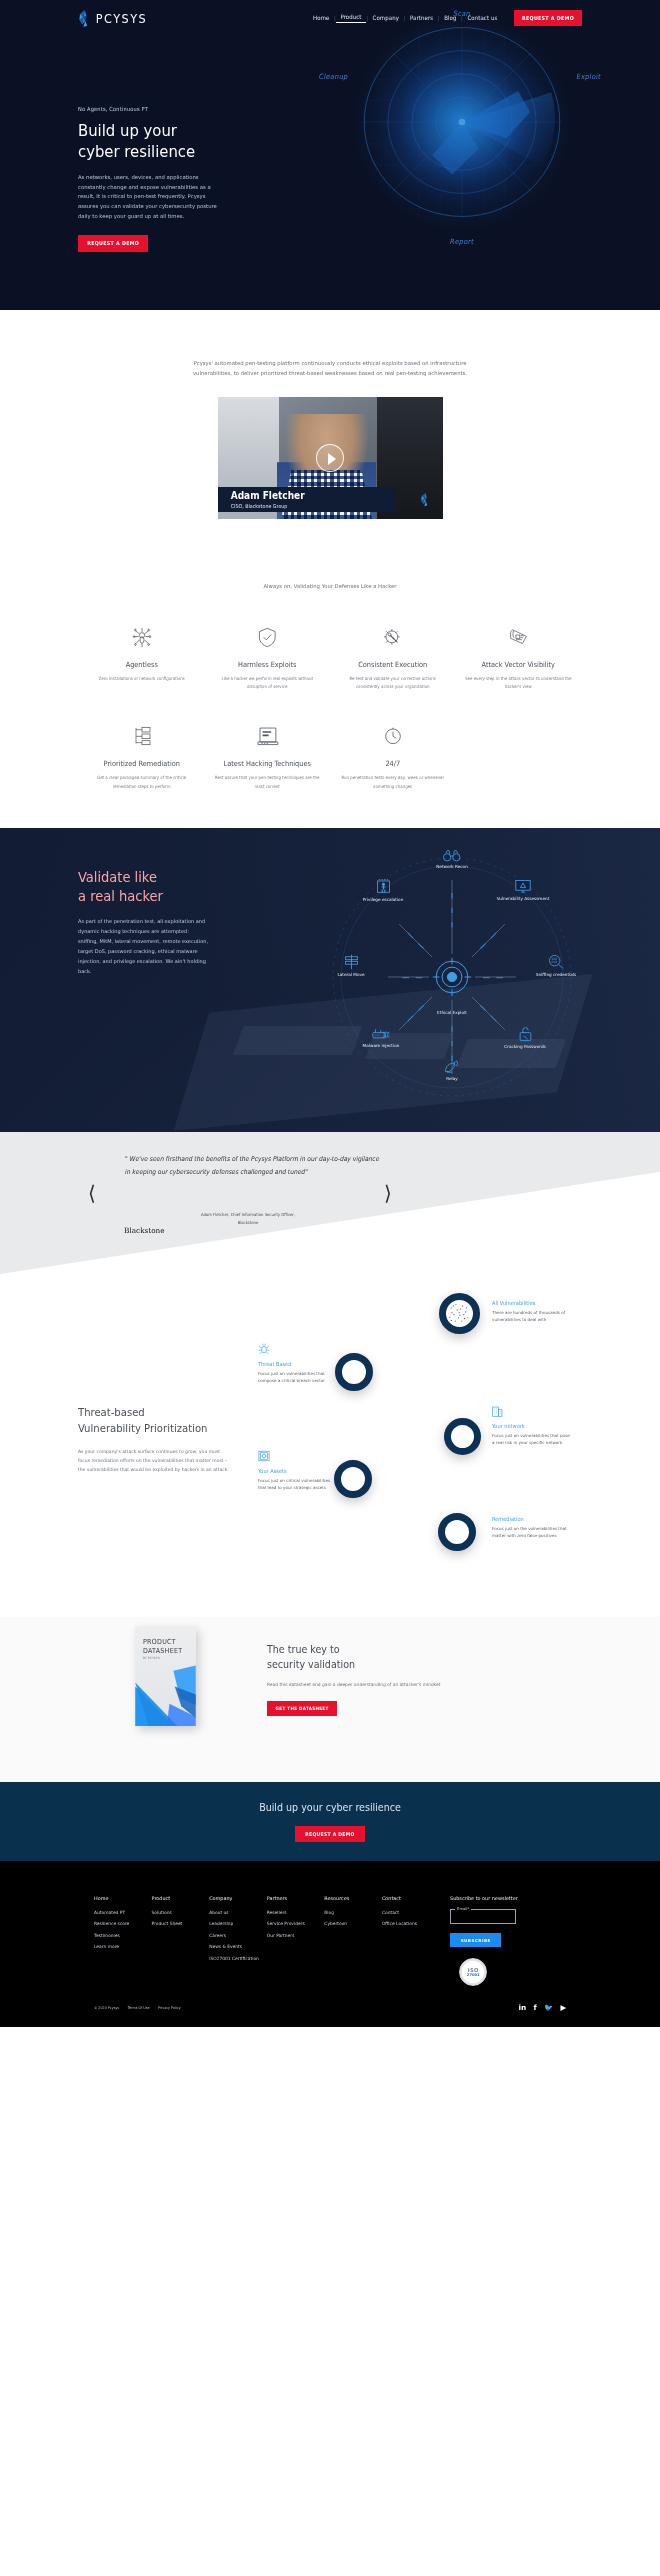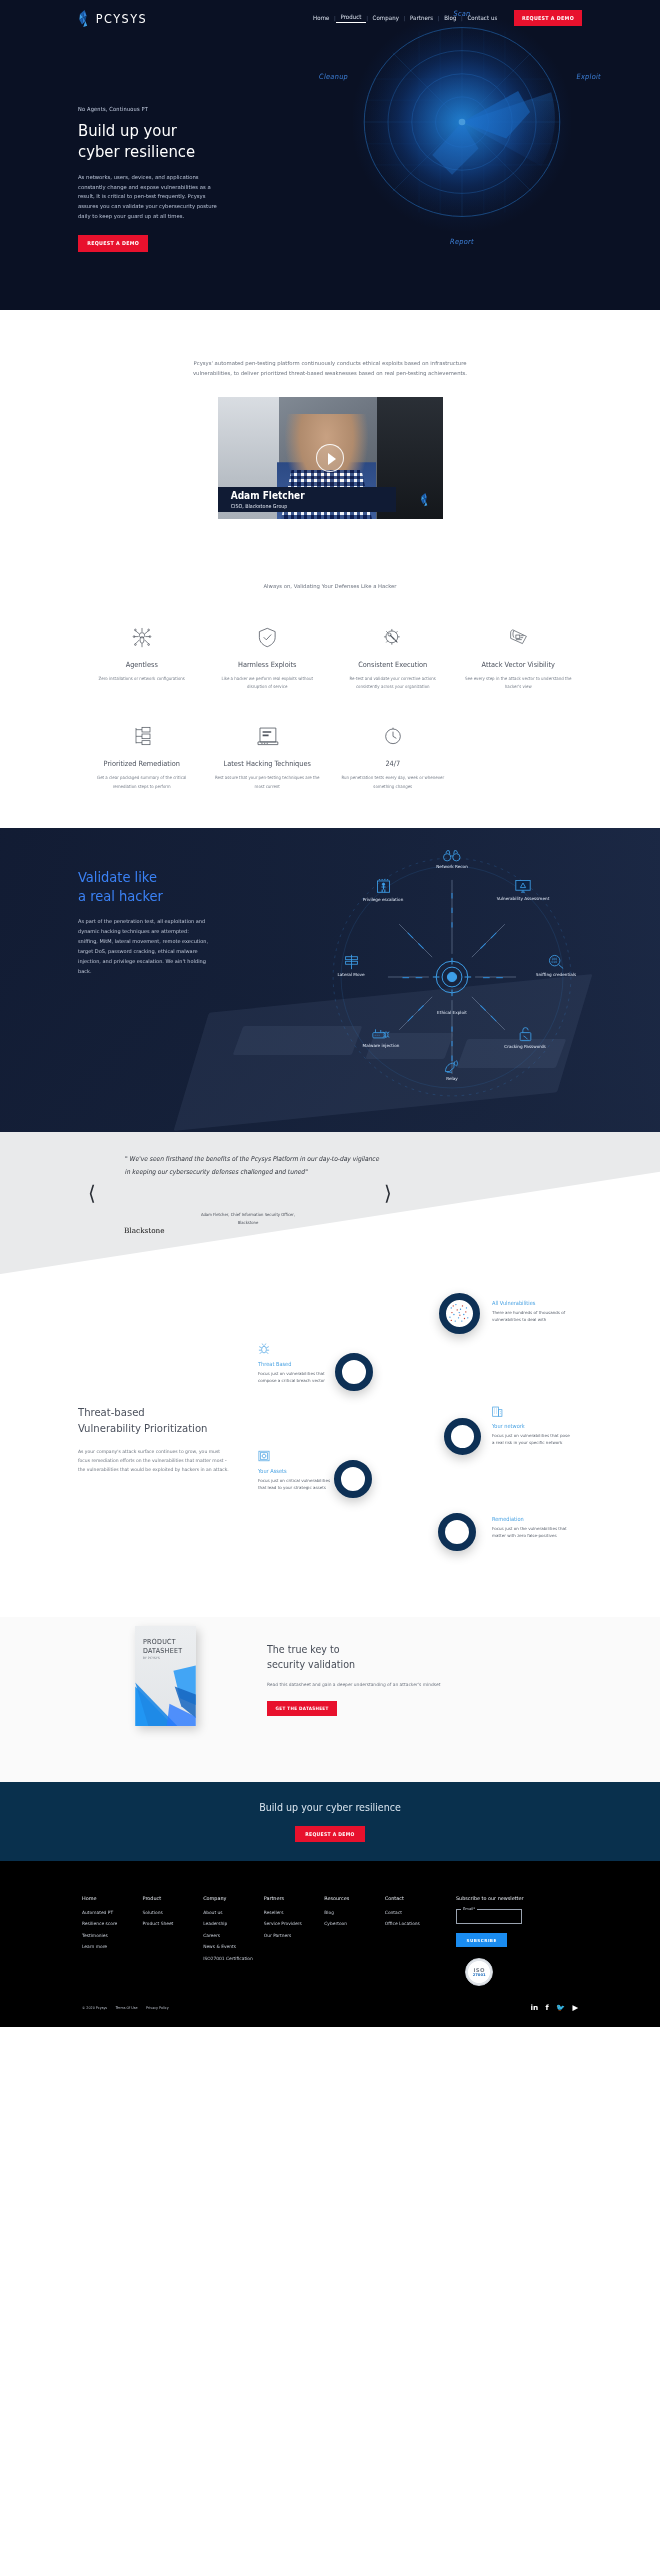--- a/index.html
+++ b/index.html
@@ -134,21 +134,21 @@
     background:#0d1628;
   }
   .val-bg{
     position:absolute; inset:0;
     background:
       linear-gradient(120deg, rgba(18,28,52,.97) 0%, rgba(22,34,60,.86) 45%, rgba(30,44,74,.8) 100%),
       linear-gradient(200deg,#1b2742 0%,#0b1220 60%,#10182b 100%);
   }
   .kb{ position:absolute; background:rgba(140,160,195,.10); border-radius:2px; }
   .val-copy{ position:absolute; left:78px; top:40px; width:198px; z-index:5; }
-  .val-title{ color:#3b82f6; font-size:14.5px; font-weight:300; line-height:1.3; margin-bottom:10.6px;
+  .val-title{ color:#fca5a5; font-size:14.5px; font-weight:300; line-height:1.3; margin-bottom:10.6px;
     font-family:"DejaVu Sans Condensed","Liberation Sans",sans-serif; }
   .val-desc{ color:#c2cadb; font-size:5px; line-height:2.0; width:132px; }
 
   .wheel{ position:absolute; left:310px; top:6.6px; width:284px; height:284px; z-index:5; }
   .wnode{ position:absolute; width:57px; text-align:center; transform:translate(-50%,-50%); }
   .wnode .wlabel{ color:#e3ebf8; font-size:4.2px; line-height:1.45; margin-top:2px;
     font-family:"DejaVu Sans",sans-serif; }
   .wnode .wicon{ display:flex; justify-content:center; }
 
   
@@ -213,21 +213,21 @@
   
   #cta{ width:660px; height:79px; background:#09304d; display:flex;
         flex-direction:column; align-items:center; justify-content:center; gap:13.2px; }
   .cta-title{ color:#dbe6f0; font-size:10.6px; font-weight:300;
     font-family:"DejaVu Sans Condensed","Liberation Sans",sans-serif; }
   .btn-cta{ background:#e8112d; color:#fff; font-size:5px; font-weight:bold; padding:5.3px 10px;
     letter-spacing:0.3px; border:none; cursor:pointer;
     font-family:"DejaVu Sans Condensed","Liberation Sans",sans-serif; }
 
   
-  #footer{ width:660px; background:#000; padding:34px 4px 0; }
+  #footer{ width:660px; background:#000; padding:34px 16px 0; }
   .foot-cols{ display:flex; padding:0 78px; gap:0; }
   .fcol{ width:69px; }
   .fcol h4{ color:#eaeef4; font-size:4.9px; font-weight:400; margin-bottom:8.6px;
     font-family:"DejaVu Sans",sans-serif; }
   .fcol a{ display:block; color:#c6ccd6; font-size:4.4px; text-decoration:none; margin-bottom:6.6px;
     font-family:"DejaVu Sans",sans-serif; }
   .fnews{ width:139px; margin-left:10.6px; }
   .fnews h4{ color:#eaeef4; font-size:4.9px; font-weight:400; margin-bottom:8px;
     font-family:"DejaVu Sans",sans-serif; }
   .fieldwrap{ position:relative; width:66px; height:14.5px; border:0.7px solid #9aa3b0; margin-bottom:8px; }

